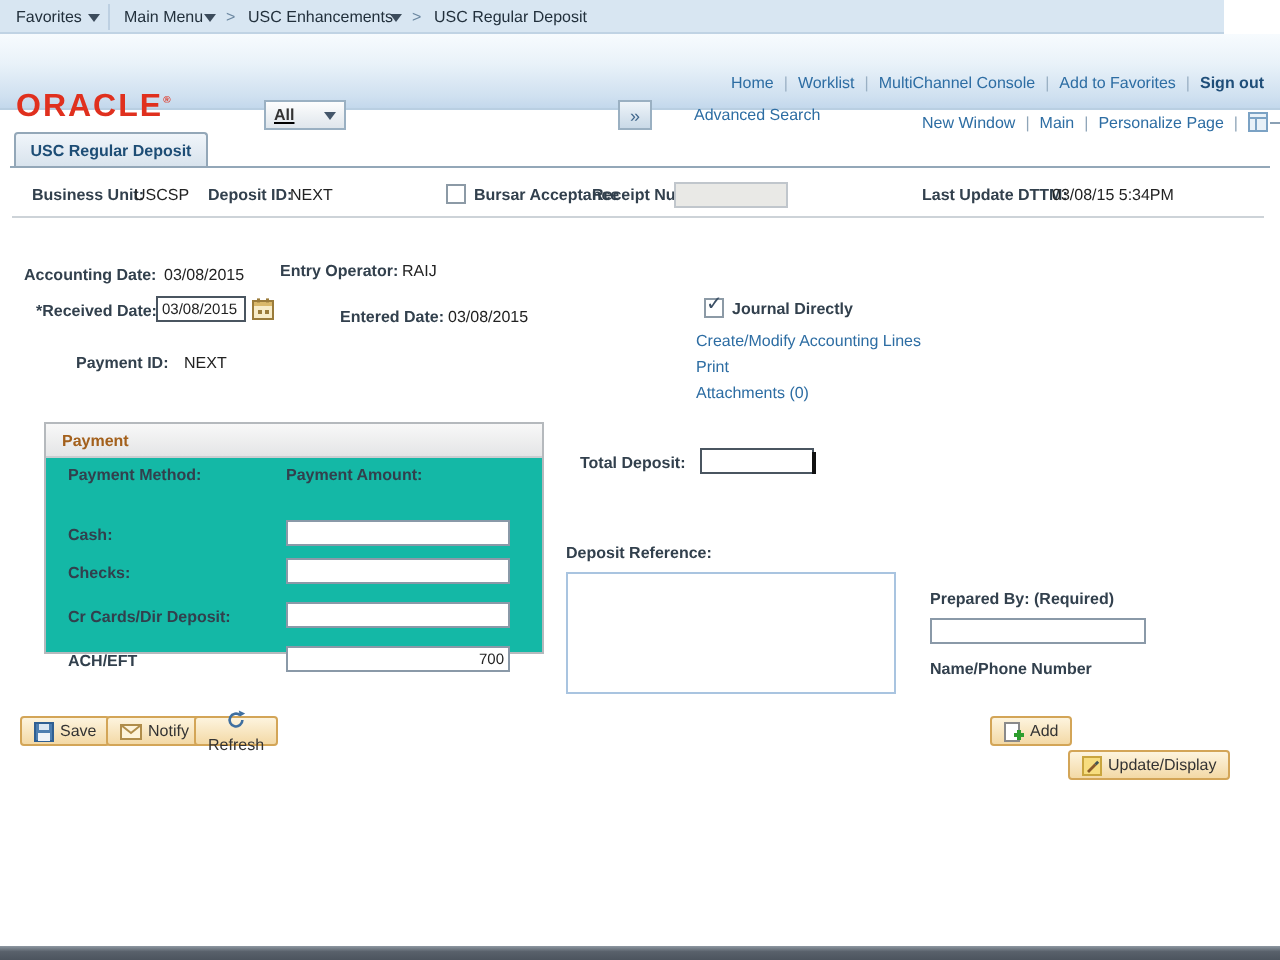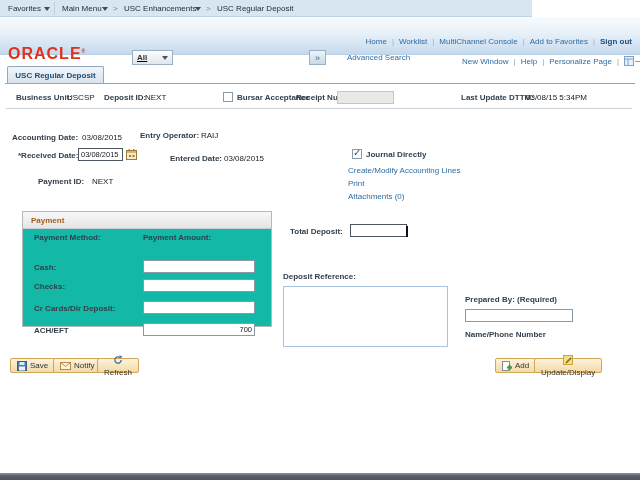--- a/index.html
+++ b/index.html
@@ -11,21 +11,21 @@
   .val { position:absolute; color:#222; font-size:8px; white-space:nowrap; }
   .link { color:#2d6da3; font-size:8px; text-decoration:none; white-space:nowrap; cursor:pointer; }
   .abslink { position:absolute; }
   .pipe { color:#9ab0c4; font-size:8px; margin:0 5px; }
   .inp { position:absolute; border:1px solid #7f9db9; background:#fff; font-size:7.5px; padding:0 2px; font-family:inherit; color:#222; }
   .inp.dark { border-color:#4a5560; }
   .inp.disabled { background:#e9e9e6; border-color:#c0c6cc; }
   .psbtn { position:absolute; display:inline-flex; align-items:center; justify-content:center; gap:3px;
            background:linear-gradient(#fdf4de,#f3d9a6); border:1px solid #d3a557; border-radius:2px;
            font-size:8px; color:#333; padding:1px 6px; height:15px; cursor:pointer; font-family:inherit; white-space:nowrap; }
-  .crumbbar { position:absolute; left:0; top:0; width:532px; height:17px;
+  .crumbbar { position:absolute; left:0; top:0; width:612px; height:17px;
               background:#d8e6f2; border-bottom:1px solid #c0d3e4; }
   .crumbtext { position:absolute; font-size:8px; color:#22303c; white-space:nowrap; cursor:pointer; }
   .caret { position:absolute; width:0; height:0; border-left:3px solid transparent; border-right:3px solid transparent; border-top:4px solid #3c4c5c; }
   .vsep { position:absolute; width:1px; height:13px; top:2px; background:#bdd0e2; }
   .crumbgt { position:absolute; font-size:8px; color:#6b87a0; }
   .headband { position:absolute; left:0; top:17px; width:640px; height:38px;
               background:linear-gradient(180deg,#f7fbfe 0%,#e9f2f9 40%,#cfe0f0 85%,#c3d8ec 100%);
               border-bottom:1px solid #b9cfe2; }
   .toplinks { position:absolute; top:20px; right:8px; display:flex; align-items:center; }
   .logo { position:absolute; left:8px; top:28px; font-size:16px; font-weight:bold; color:#e0301e; letter-spacing:1px; }
@@ -95,21 +95,21 @@
     </div>
     <div class="searchbtn">
         <span>»</span>
       </div>
     <a class="link abslink" style="left:347px;top:36px;">Advanced Search</a>
   </div>
 
   <div class="pagelinks">
     <a class="link">New Window</a>
     <span class="pipe" style="color:#8fa5b8;">|</span>
-    <a class="link">Help</a>
+    <a class="link">Main</a>
     <span class="pipe" style="color:#8fa5b8;">|</span>
     <a class="link">Personalize Page</a>
     <span class="pipe" style="color:#8fa5b8;">|</span>
     <span>
       <svg width="10" height="10" viewBox="0 0 10 10">
           <rect x="0.5" y="0.5" width="9" height="9" fill="#e8f1f8" stroke="#7ba2c4"></rect>
           <line x1="0.5" y1="3" x2="9.5" y2="3" stroke="#7ba2c4"></line>
           <line x1="4" y1="3" x2="4" y2="9.5" stroke="#7ba2c4"></line>
         </svg>
     </span>
@@ -223,21 +223,21 @@
   <button class="psbtn" style="left:495px;top:358px;">
     <span>
         <svg width="10" height="10" viewBox="0 0 10 10">
           <rect x="0.5" y="0.5" width="7" height="9" fill="#fff" stroke="#8a8a8a"></rect>
           <rect x="5" y="5.5" width="5" height="2" fill="#2e9e2e"></rect>
           <rect x="6.5" y="4" width="2" height="5" fill="#2e9e2e"></rect>
         </svg>
       </span>
     <span>Add</span>
   </button>
-  <button class="psbtn" style="left:534px;top:358px;flex-direction:column;">
+  <button class="psbtn" style="left:534px;top:375px;">
     <span>
         <svg width="10" height="10" viewBox="0 0 10 10">
           <rect x="0.5" y="0.5" width="9" height="9" fill="#f7dd7f" stroke="#c9a53e"></rect>
           <path d="M2.5 7.5 L6.2 3.8 L7.2 4.8 L3.5 8.5 Z" fill="#8a5a2a"></path>
           <path d="M6.2 3.8 L7.6 2.4 L8.6 3.4 L7.2 4.8 Z" fill="#455"></path>
         </svg>
       </span>
     <span>Update/Display</span>
   </button>
 

